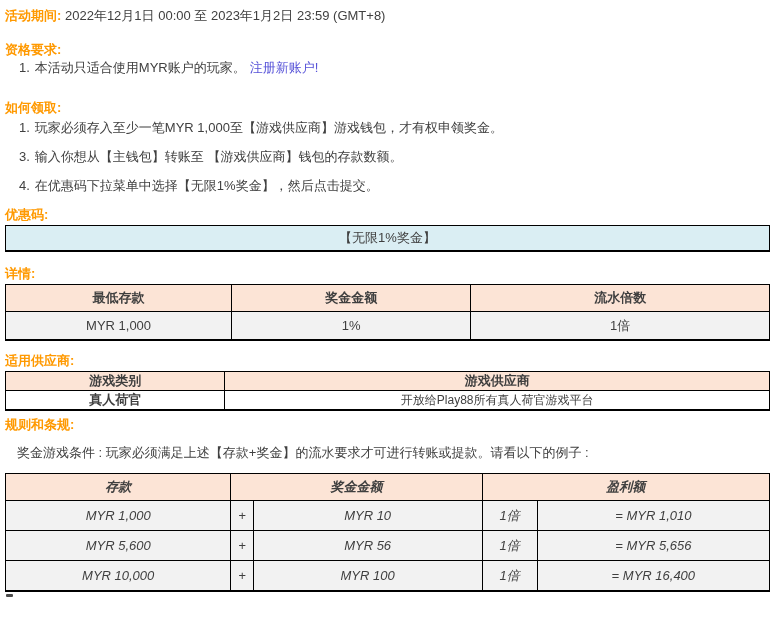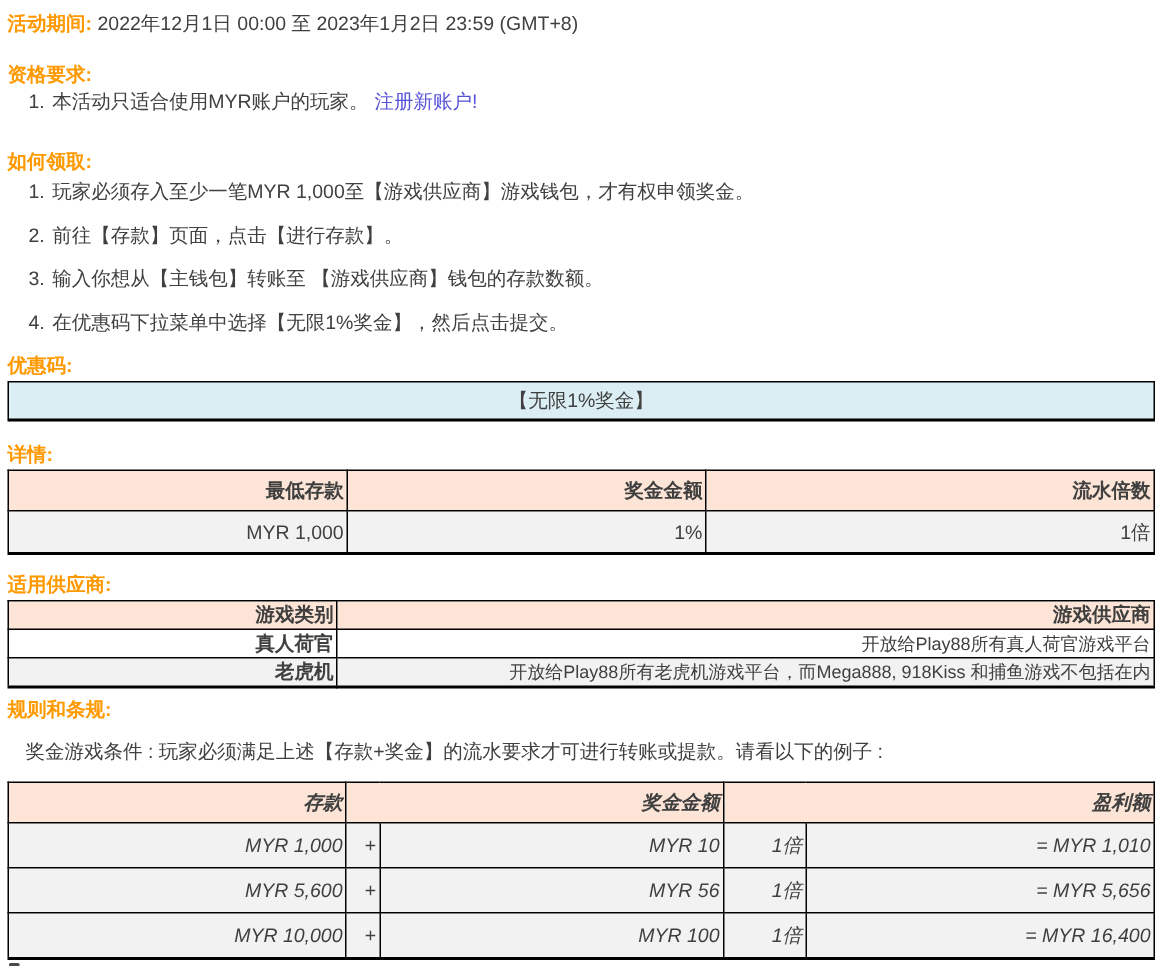--- a/index.html
+++ b/index.html
@@ -25,21 +25,21 @@
   .promo-box{
     width:763px;height:24px;line-height:24px;text-align:center;
     background:#daeef3;border:1px solid #000;border-bottom:2px solid #000;
     color:#3f3f3f;
   }
   .tbl{
     border-collapse:collapse;table-layout:fixed;width:765px;
     color:#3f3f3f;border:1px solid #000;border-bottom:2px solid #000;
     margin-top:2px;
   }
-  .tbl th,.tbl td{border:1px solid #000;text-align:right;padding:0 2px;overflow:hidden;}
+  .tbl th,.tbl td{border:1px solid #000;text-align:center;padding:0 2px;overflow:hidden;}
   .tbl th{background:#fce4d6;font-weight:bold;}
   .details th{height:26px;}
   .details td{height:27px;background:#f2f2f2;}
   .providers th{height:18px;}
   .providers td{height:18px;}
   .providers .cat{font-weight:bold;}
   .providers .prov{font-size:12px;}
   .providers tr.alt td{background:#f2f2f2;}
   .condition{margin:12px;}
   .examples{margin-top:3px;font-style:italic;}
@@ -53,21 +53,20 @@
 <div class="page">
 
   <p class="period"><span class="hd">活动期间:</span>
     <span>2022年12月1日 00:00 至 2023年1月2日 23:59 (GMT+8)</span></p>
 
   <p class="hd sec h-elig">资格要求:</p>
   <div class="li"><span class="num">1.</span><span>本活动只适合使用MYR账户的玩家。</span><a class="link">注册新账户!</a></div>
 
   <p class="hd sec h-how">如何领取:</p>
   <div class="li step"><span class="num">1.</span><span>玩家必须存入至少一笔MYR 1,000至【游戏供应商】游戏钱包，才有权申领奖金。</span></div>
-  <div class="li step"><span class="num">2.</span><span>前往【存款】页面，点击【进行存款】。</span></div>
   <div class="li step"><span class="num">3.</span><span>输入你想从【主钱包】转账至 【游戏供应商】钱包的存款数额。</span></div>
   <div class="li step"><span class="num">4.</span><span>在优惠码下拉菜单中选择【无限1%奖金】，然后点击提交。</span></div>
 
   <p class="hd sec h-promo">优惠码:</p>
   <div class="promo-box">【无限1%奖金】</div>
 
   <p class="hd sec h-details">详情:</p>
   <table class="tbl details">
     <colgroup>
         <col style="width:29.6%">
@@ -95,24 +94,20 @@
         <col>
       </colgroup>
     <tbody>
         <tr>
       <th>游戏类别</th>
       <th>游戏供应商</th>
     </tr>
     <tr>
       <td class="cat">真人荷官</td>
       <td class="prov">开放给Play88所有真人荷官游戏平台</td>
-    </tr>
-    <tr class="alt">
-      <td class="cat">老虎机</td>
-      <td class="prov">开放给Play88所有老虎机游戏平台，而Mega888, 918Kiss 和捕鱼游戏不包括在内</td>
     </tr>
   </tbody>
     </table>
 
   <p class="hd sec h-rules">规则和条规:</p>
   <p class="condition">奖金游戏条件 : 玩家必须满足上述【存款+奖金】的流水要求才可进行转账或提款。请看以下的例子 :</p>
   <table class="tbl examples">
     <colgroup>
         <col style="width:29.5%">
         <col style="width:2.9%">

